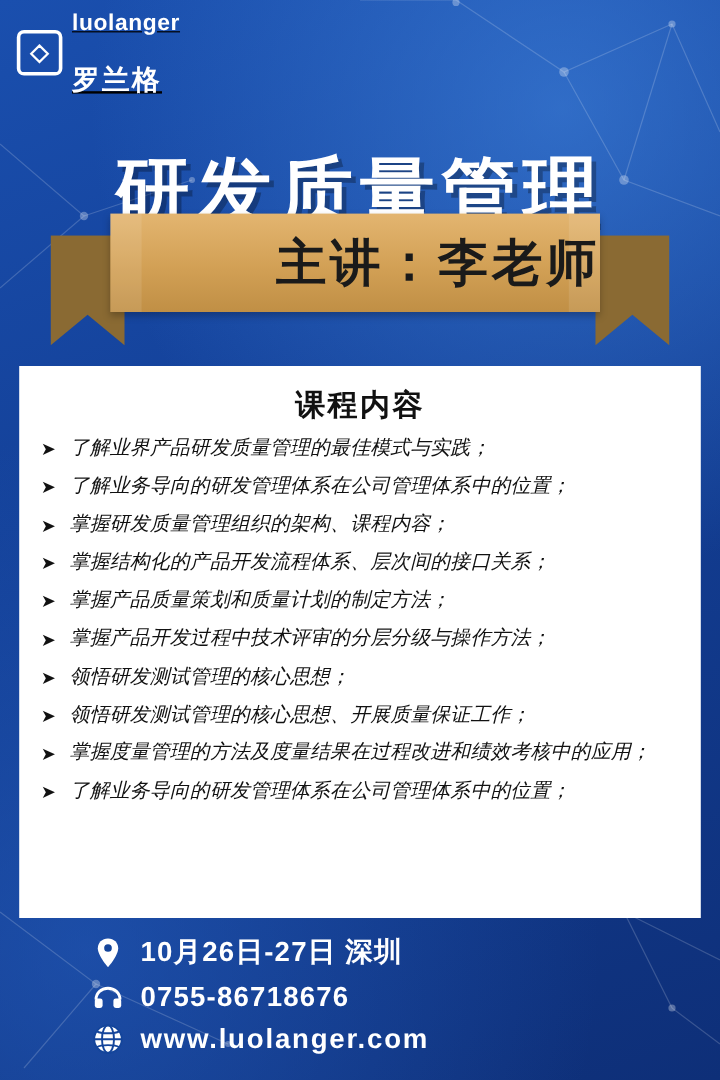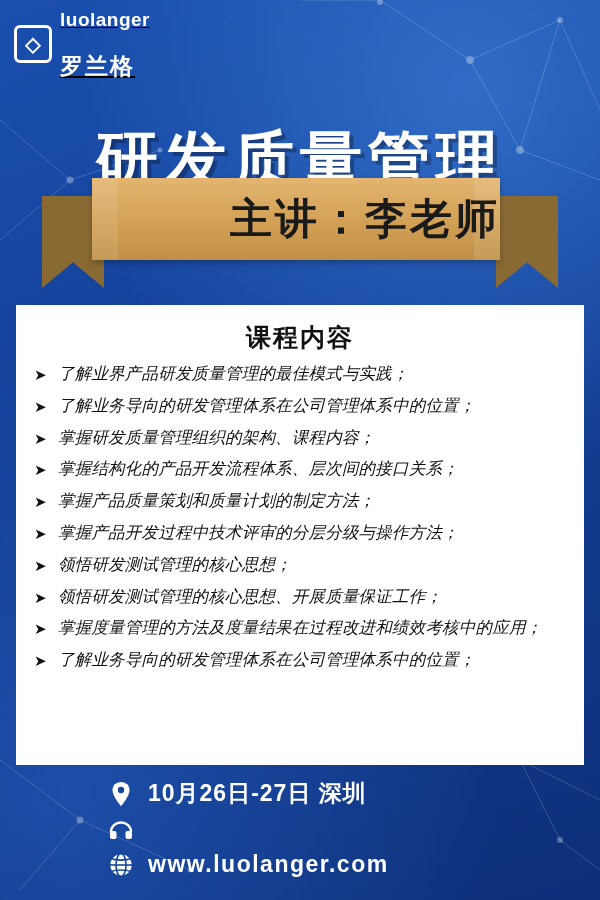--- a/index.html
+++ b/index.html
@@ -201,21 +201,21 @@
     position: absolute;
     left: 0;
     top: 778px;
     width: 600px;
     z-index: 5;
   }
   .footer-row {
     display: flex;
     align-items: center;
     gap: 14px;
-    padding-left: 108px;
+    padding-left: 77px;
     margin-bottom: 8px;
   }
   .footer-icon {
     flex: 0 0 auto;
     width: 26px;
     height: 26px;
     display: flex;
     align-items: center;
     justify-content: center;
   }
@@ -341,20 +341,21 @@
     </div>
 
     <div class="footer-row">
       <span class="footer-icon">
         <svg width="26" height="24" viewBox="0 0 26 24" aria-hidden="true">
           <path d="M3 14 C3 8.5 7.5 4.5 13 4.5 C18.5 4.5 23 8.5 23 14" stroke="#ffffff" stroke-width="2.4" fill="none"></path>
           <rect x="2" y="13" width="6.5" height="8" rx="2" fill="#ffffff"></rect>
           <rect x="17.5" y="13" width="6.5" height="8" rx="2" fill="#ffffff"></rect>
         </svg>
       </span>
+      <span class="footer-text">0755-86718676</span>
     </div>
 
     <div class="footer-row">
       <span class="footer-icon">
         <svg width="26" height="26" viewBox="0 0 26 26" aria-hidden="true">
           <circle cx="13" cy="13" r="11.5" fill="#ffffff"></circle>
           <g stroke="#14459b" stroke-width="1.6" fill="none">
             <circle cx="13" cy="13" r="11.5"></circle>
             <ellipse cx="13" cy="13" rx="5" ry="11.5"></ellipse>
             <line x1="1.5" y1="13" x2="24.5" y2="13"></line>

